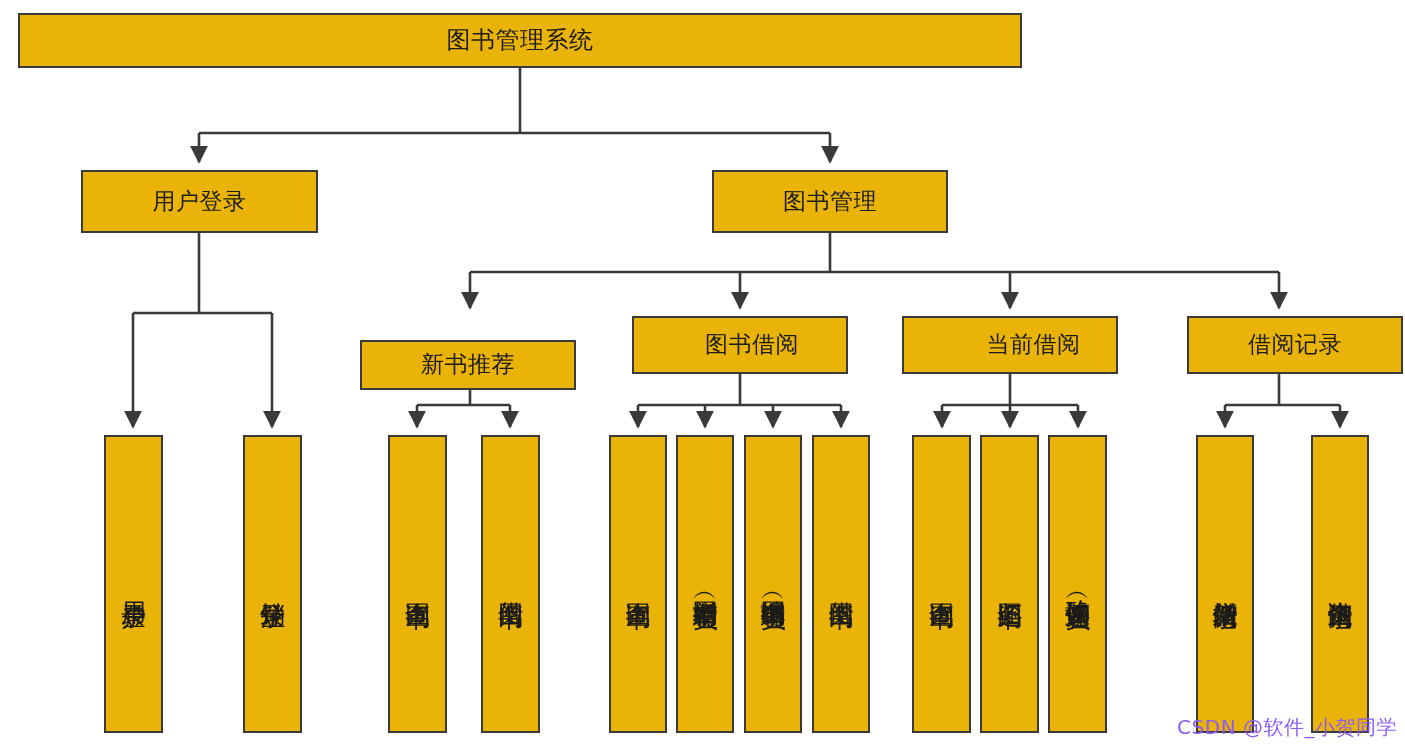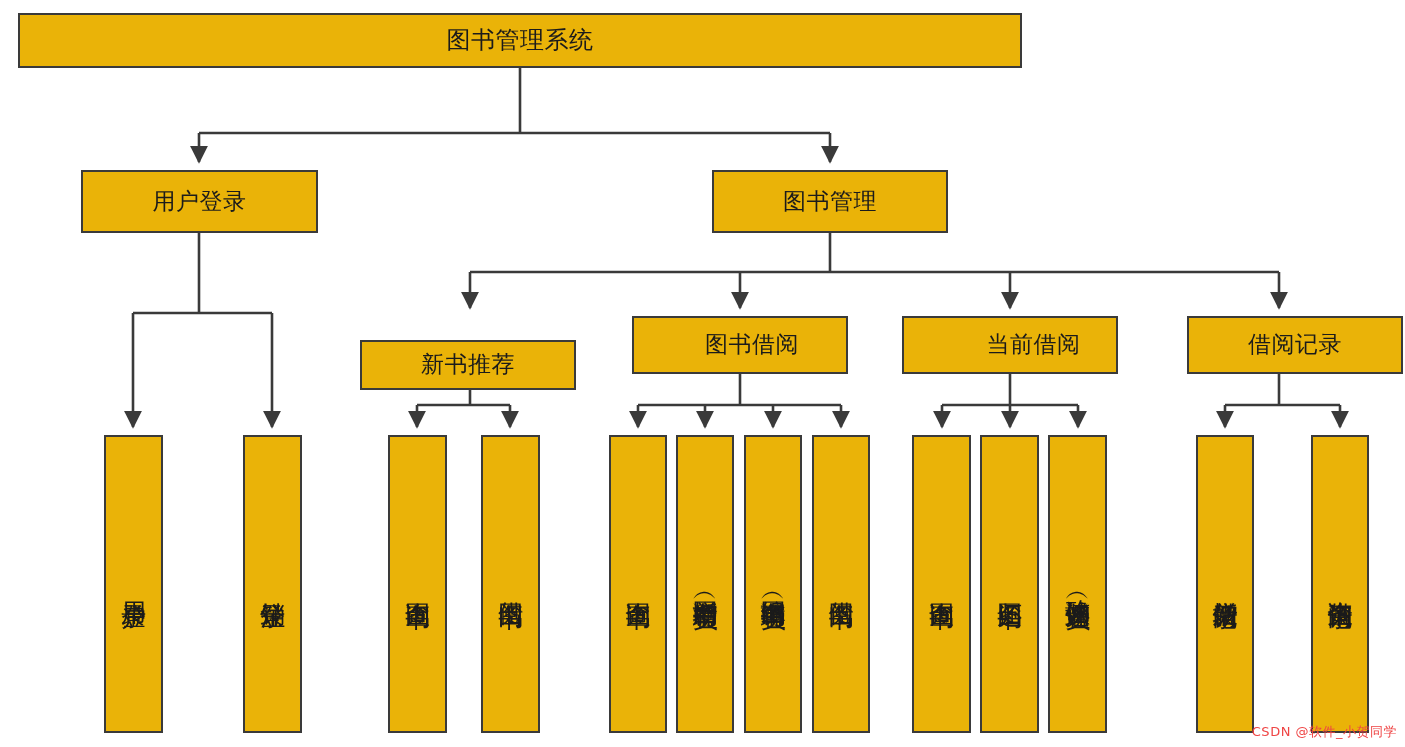--- a/index.html
+++ b/index.html
@@ -54,22 +54,22 @@
     text-orientation: upright;
     font-size: 25px;
     line-height: 1.25;
     letter-spacing: 1px;
     white-space: nowrap;
   }
   #watermark {
     position: absolute;
     right: 8px;
     bottom: 6px;
-    font-size: 13px;
-    color: #ef4444;
+    font-size: 20px;
+    color: #8b5cf6;
     letter-spacing: 0.5px;
     white-space: nowrap;
     pointer-events: none;
     text-align: right;
   }
 </style>
 </head>
 <body>
 
 <div id="diagram-root">

